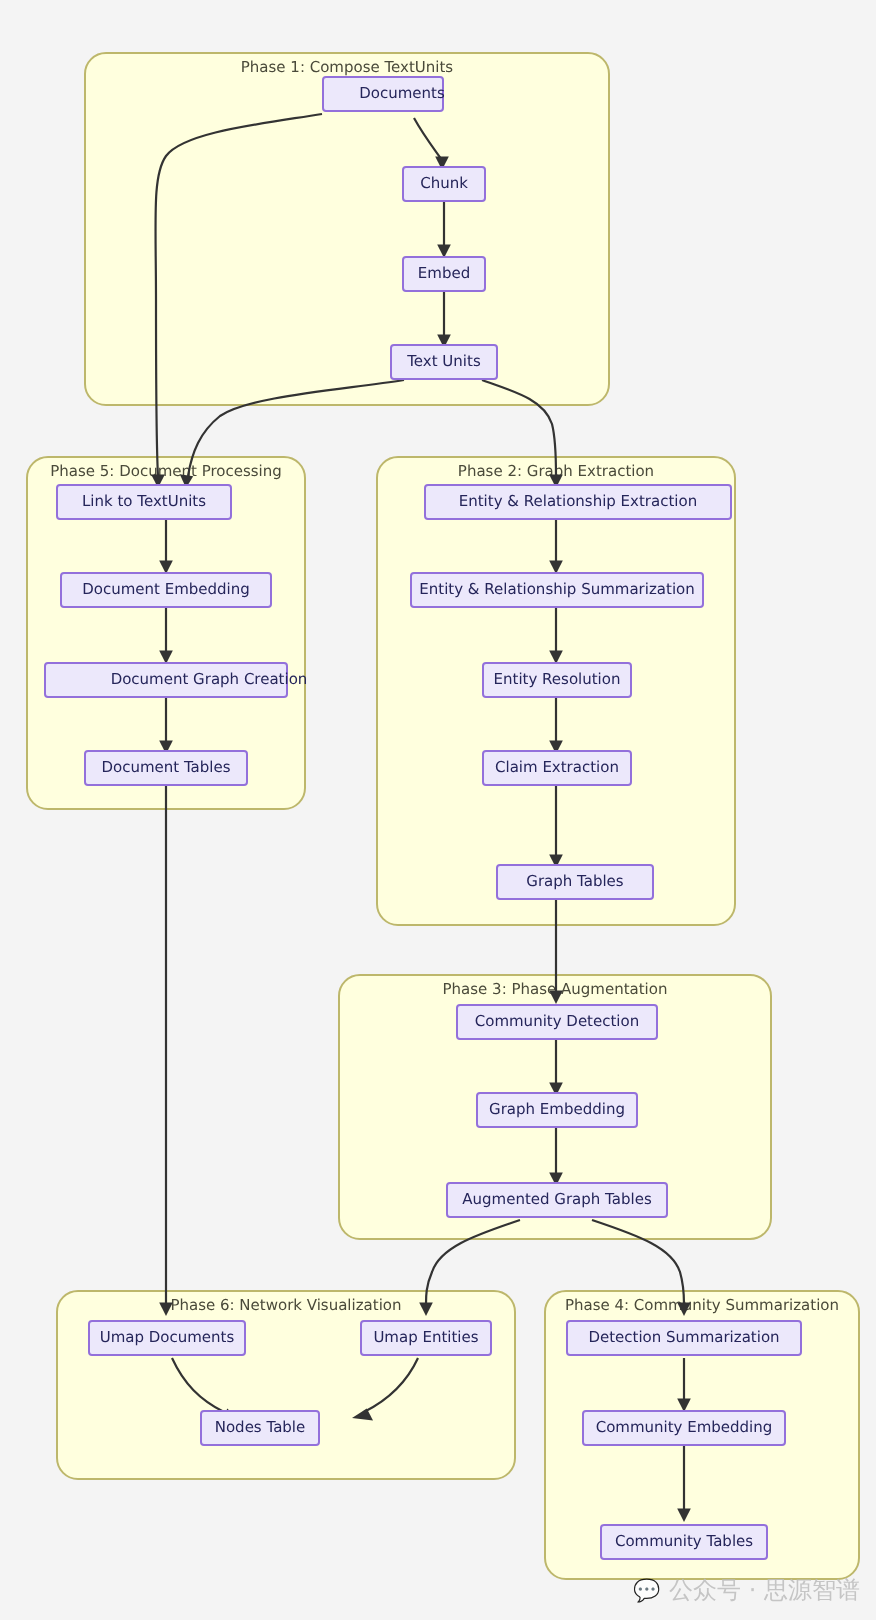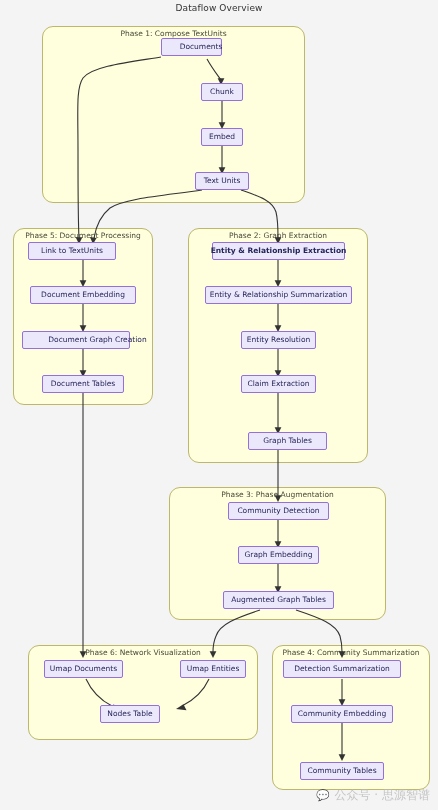--- a/index.html
+++ b/index.html
@@ -74,21 +74,20 @@
     font-size: 12px;
     opacity: .85;
   }
   .wm-icon { font-size: 11px; color: #c4c4c4; }
 </style>
 </head>
 <body>
 
 <div id="stage">
 
-  <div id="title">Dataflow Overview</div>
 
   <div class="phase" style="left:42px; top:26px; width:263px; height:177px;">
     <div class="phase-label">Phase 1: Compose TextUnits</div>
   </div>
 
   <div class="phase" style="left:13px; top:228px; width:140px; height:177px;">
     <div class="phase-label">Phase 5: Document Processing</div>
   </div>
 
   <div class="phase" style="left:188px; top:228px; width:180px; height:235px;">
@@ -172,24 +171,24 @@
     <polygon points="342,761 338.6,754.2 345.4,754.2"></polygon>
   </svg>
 
   <div class="node" style="left:161px; top:38px; width:61px;padding-left:24px;">Documents</div>
   <div class="node" style="left:201px; top:83px; width:42px;">Chunk</div>
   <div class="node" style="left:201px; top:128px; width:42px;">Embed</div>
   <div class="node" style="left:195px; top:172px; width:54px;">Text Units</div>
 
   <div class="node" style="left:28px; top:242px; width:88px;">Link to TextUnits</div>
   <div class="node" style="left:30px; top:286px; width:106px;">Document Embedding</div>
-  <div class="node" style="left:22px; top:331px; width:108px;padding-left:48px;">Document Graph Creation</div>
+  <div class="node" style="left:22px; top:331px; width:122px;padding-left:48px;">Document Graph Creation</div>
   <div class="node" style="left:42px; top:375px; width:82px;">Document Tables</div>
 
-  <div class="node" style="left:212px; top:242px; width:133px;font-weight:bold;">Entity &amp; Relationship Extraction</div>
+  <div class="node" style="left:212px; top:242px; width:154px;">Entity &amp; Relationship Extraction</div>
   <div class="node" style="left:205px; top:286px; width:147px;">Entity &amp; Relationship Summarization</div>
   <div class="node" style="left:241px; top:331px; width:75px;">Entity Resolution</div>
   <div class="node" style="left:241px; top:375px; width:75px;">Claim Extraction</div>
   <div class="node" style="left:248px; top:432px; width:79px;">Graph Tables</div>
 
   <div class="node" style="left:228px; top:502px; width:101px;">Community Detection</div>
   <div class="node" style="left:238px; top:546px; width:81px;">Graph Embedding</div>
   <div class="node" style="left:223px; top:591px; width:111px;">Augmented Graph Tables</div>
 
   <div class="node" style="left:44px; top:660px; width:79px;">Umap Documents</div>

